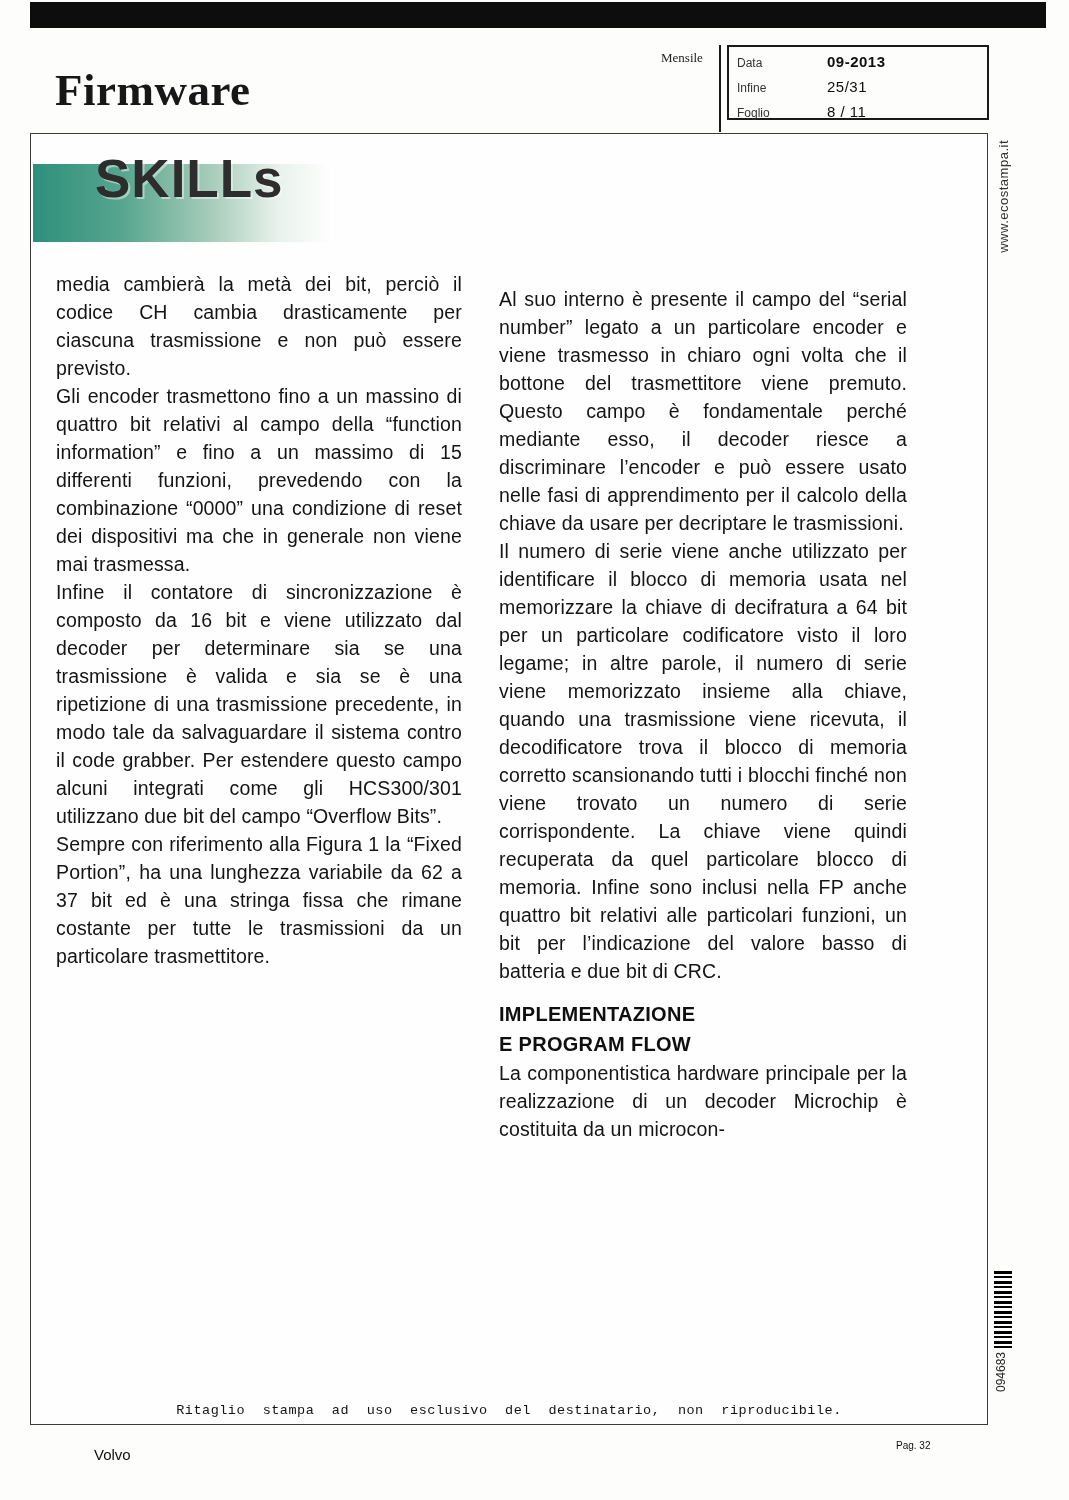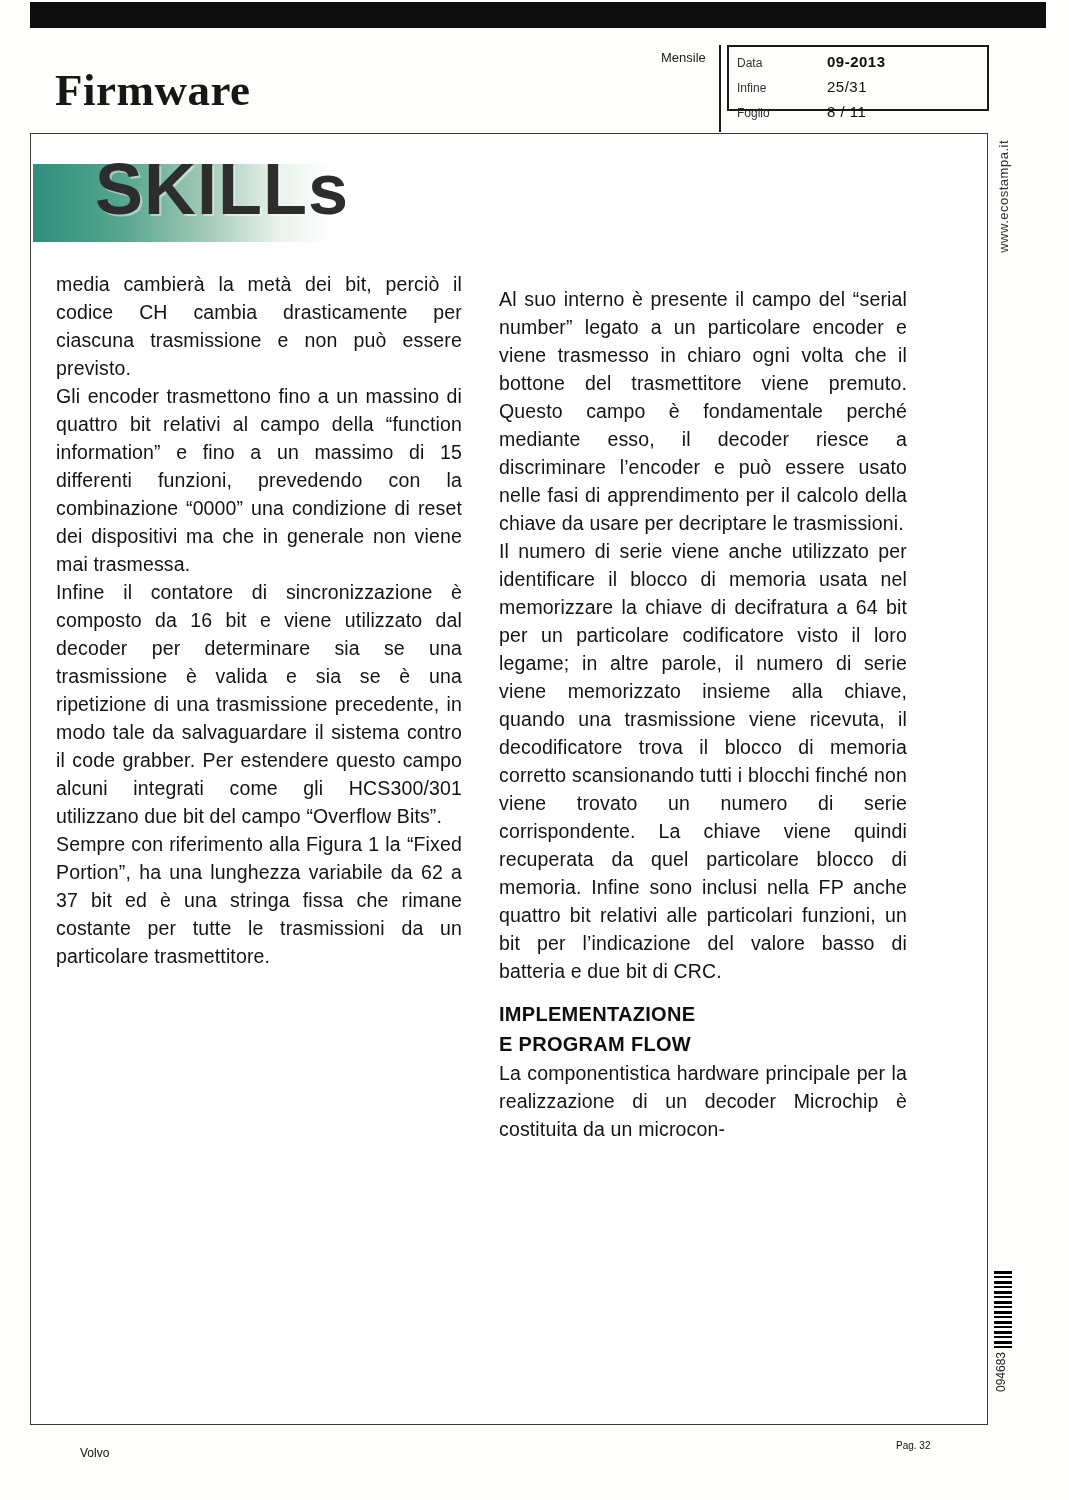--- a/index.html
+++ b/index.html
@@ -21,31 +21,31 @@
 
   .pub-title {
     position: absolute; left: 55px; top: 64px;
     font-size: 45px; font-weight: bold; letter-spacing: 0.5px;
     color: #171717;
     font-family: Liberation Serif, serif;
   }
 
   .mensile {
     position: absolute; left: 661px; top: 50px;
-    font-size: 13px; color: #222;
+    font-size: 13px; color: #222; font-family: Liberation Serif, serif;
   }
 
   .header-vline {
     position: absolute; left: 719px; top: 45px;
     width: 2px; height: 87px; background: #1a1a1a;
   }
 
   .info-box {
     position: absolute; left: 727px; top: 45px;
-    width: 262px; height: 66px;
+    width: 262px; height: 75px;
     border: 2px solid #1a1a1a;
     padding: 6px 8px 4px 8px;
   }
   .info-row { display: flex; align-items: baseline; height: 25px; }
   .info-label { width: 62px; font-size: 12px; color: #333; }
   .info-value { font-size: 15px; color: #0f0f0f; letter-spacing: 0.5px; padding-left: 28px; }
   .info-row.first .info-value { font-weight: bold; }
 
   .eco-vertical {
     position: absolute; left: 996px; top: 140px;
@@ -60,21 +60,21 @@
     background: #fefefe;
   }
 
   .skills-wrap { position: absolute; left: 2px; top: 28px; width: 420px; height: 84px; }
   .skills-gradient {
     position: absolute; left: 0; top: 2px; width: 300px; height: 78px;
     background: linear-gradient(90deg, #2e8f7c 0%, #57a68e 30%, #a9cdbc 60%, #e9f2ec 82%, #ffffff 100%);
   }
   .skills-text {
     position: absolute; left: 62px; top: -14px;
-    font-size: 72px; font-weight: bold; color: #2d2d2d;
+    font-size: 53px; font-weight: bold; color: #2d2d2d;
     letter-spacing: 1px;
     text-shadow: 2px 2px 0 rgba(255,255,255,0.45);
   }
 
   .col { position: absolute; top: 136px; }
   .col-left  { left: 25px;  width: 406px; }
   .col-right { left: 468px; width: 408px; margin-top: 15px; }
 
   .body-par {
     margin: 0;
@@ -101,21 +101,21 @@
     position: absolute; left: 994px; top: 1268px;
     width: 18px; height: 80px;
     background: repeating-linear-gradient(0deg, #000 0 2px, #fff 2px 4px, #000 4px 7px, #fff 7px 10px);
   }
   .clip-code {
     position: absolute; left: 994px; top: 1352px;
     writing-mode: vertical-rl; transform: rotate(180deg);
     font-size: 12px; color: #222;
   }
 
-  .brand { position: absolute; left: 80px; top: 1446px; font-size: 12px; color: #0f0f0f; }
+  .brand { position: absolute; left: 94px; top: 1446px; font-size: 15px; color: #0f0f0f; }
   .page-num { position: absolute; left: 896px; top: 1440px; font-size: 10px; font-weight: normal; color: #0f0f0f; }
 </style>
 </head>
 <body>
 
 <div class="top-bar"></div>
 
 <div class="pub-title">Firmware</div>
 
 <div class="mensile">Mensile</div>
@@ -156,19 +156,20 @@
   <div class="col col-right">
     <p class="body-par">Al suo interno è presente il campo del “serial number” legato a un particolare encoder e viene trasmesso in chiaro ogni volta che il bottone del trasmettitore viene premuto. Questo campo è fondamentale perché mediante esso, il decoder riesce a discriminare l’encoder e può essere usato nelle fasi di apprendimento per il calcolo della chiave da usare per decriptare le trasmissioni.</p>
     <p class="body-par">Il numero di serie viene anche utilizzato per identificare il blocco di memoria usata nel memorizzare la chiave di decifratura a 64 bit per un particolare codificatore visto il loro legame; in altre parole, il numero di serie viene memorizzato insieme alla chiave, quando una trasmissione viene ricevuta, il decodificatore trova il blocco di memoria corretto scansionando tutti i blocchi finché non viene trovato un numero di serie corrispondente. La chiave viene quindi recuperata da quel particolare blocco di memoria. Infine sono inclusi nella FP anche quattro bit relativi alle particolari funzioni, un bit per l’indicazione del valore basso di batteria e due bit di CRC.</p>
     <div class="section-heading">
       <div>IMPLEMENTAZIONE</div>
       <div>E PROGRAM FLOW</div>
     </div>
     <p class="body-par">La componentistica hardware principale per la realizzazione di un decoder Microchip è costituita da un microcon-</p>
   </div>
 
+  <div class="disclaimer">Ritaglio stampa ad uso esclusivo del destinatario, non riproducibile.</div>
 </div>
 
 <div class="barcode"></div>
 <div class="clip-code">094683</div>
 
 <div class="brand">Volvo</div>
 <div class="page-num">Pag. 32</div>
 
 </body></html>

